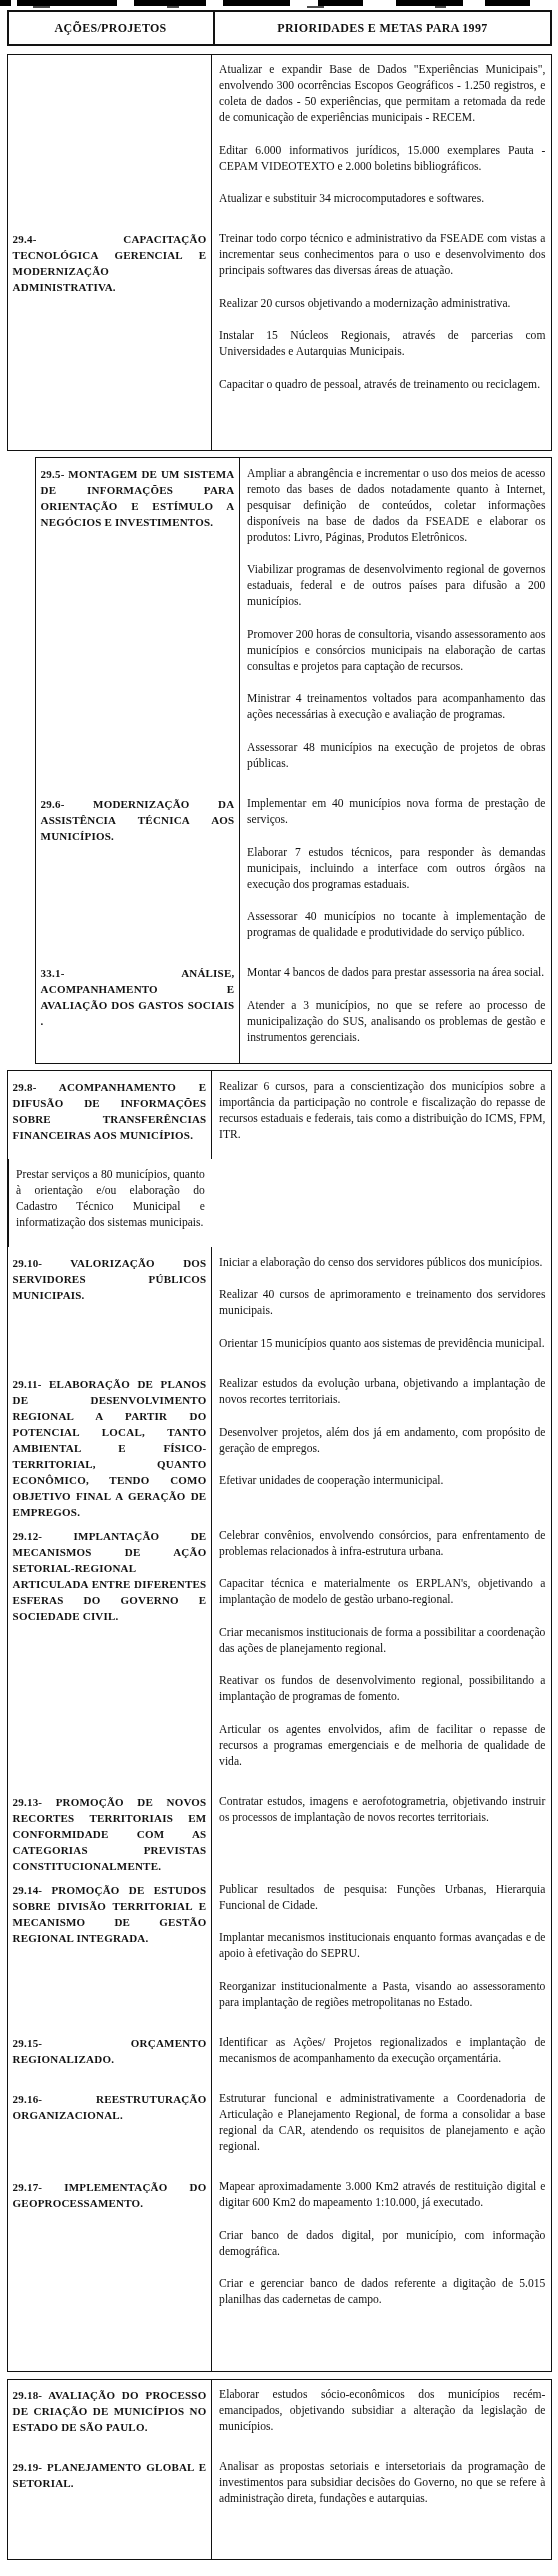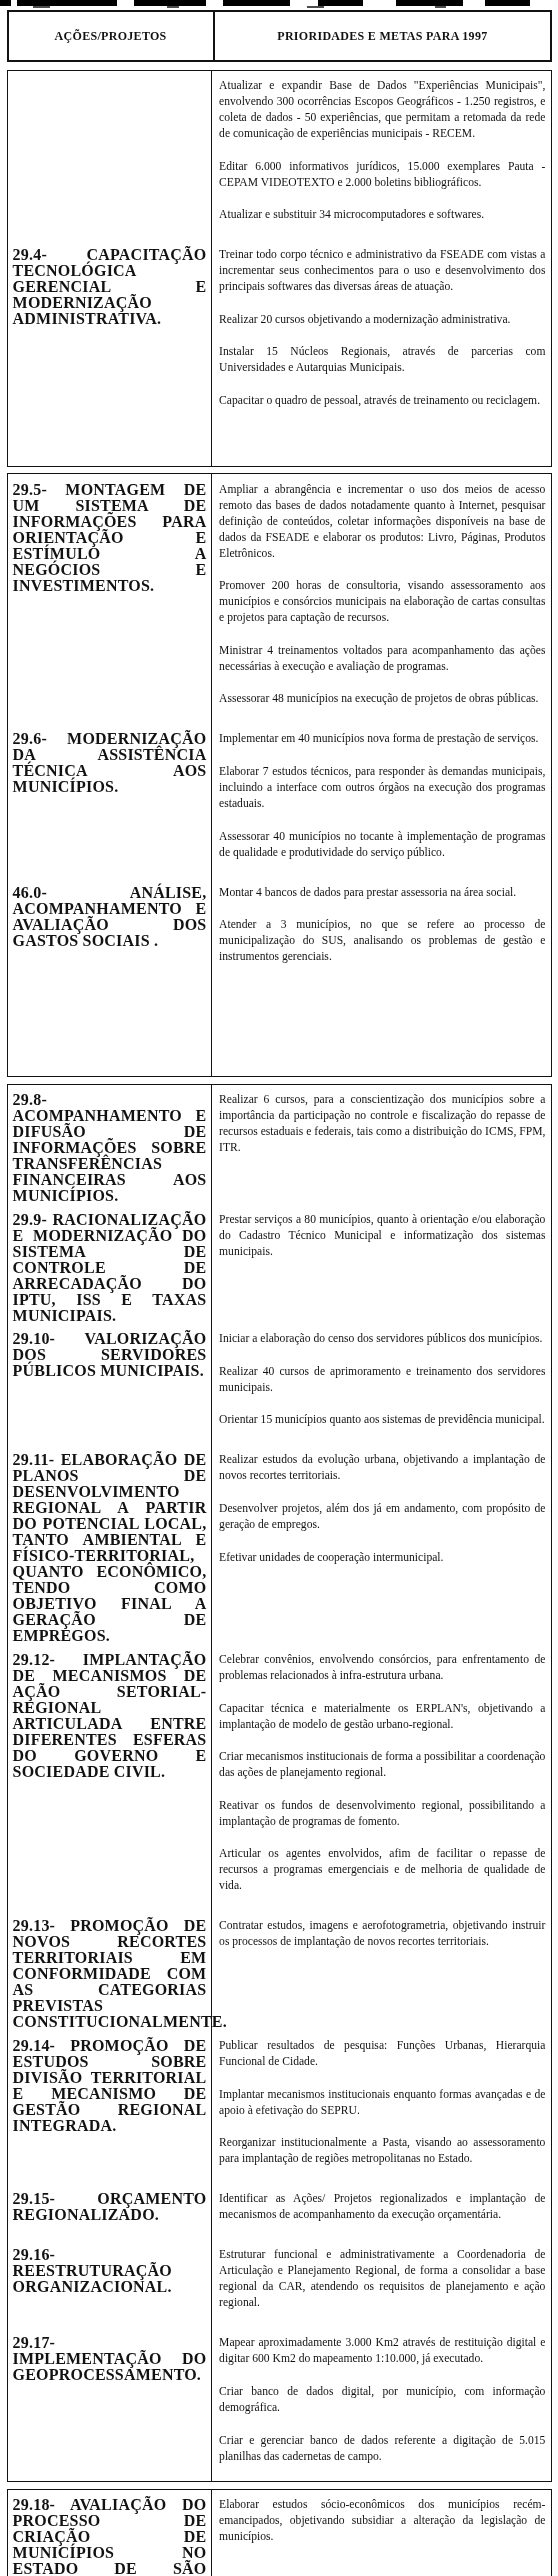--- a/index.html
+++ b/index.html
@@ -37,44 +37,44 @@
       transparent 58% 78%, #000 78% 80%, transparent 80% 100%);
     opacity:.7;
   }
   .sheet{ padding:10px 5.8px 0 6.6px; }
 
   
   .header-box{
     display:grid;
     grid-template-columns:204px 1fr;
     border:2.5px solid var(--ink);
-    height:52px;
+    height:36px;
     margin-bottom:7.5px;
   }
   .hcell{
     display:flex; align-items:center; justify-content:center;
     font-weight:bold; font-size:12px; letter-spacing:0.3px;
     text-align:center; padding:0 3.3px;
   }
   .hcell.right{ border-left:2.5px solid var(--ink);text-align:right; }
 
   
   .body-box{ border:1.7px solid var(--ink); margin-bottom:6.6px; background:var(--paper); }
   .box-0{ min-height:397px; }
-  .box-1{ min-height:604px; }
+  .box-1{ min-height:604px;margin-left:28px; }
   .box-2{ min-height:1302px; }
   .box-3{ min-height:181px; }
   .trow{ display:grid; grid-template-columns:203px 1fr; }
   .action-cell{ padding:7.5px 4.2px 0 5px; }
   .metas-cell{ border-left:1.7px solid var(--ink); padding:7.5px 5.8px 0 7.5px; }
   
   .body-box{ display:flex; flex-direction:column; }
   .trow:last-child{ flex:1; }
   .action-label{
-    font-weight:bold; font-size:16px; line-height:16px;
+    font-weight:bold; font-size:11px; line-height:16px;
     text-align:justify; letter-spacing:0.2px;
   }
   p.meta{
     font-size:11.6px; line-height:16px;
     text-align:justify;
     margin:0 0 16.6px 0;
   }
 </style>
 </head>
 <body>
@@ -111,58 +111,56 @@
             </div>
           </div>
         </section>
         <section class="body-box box-1">
           <div class="trow">
             <div class="cell action-cell">
               <div class="action-label">29.5- MONTAGEM DE UM SISTEMA DE INFORMAÇÕES PARA ORIENTAÇÃO E ESTÍMULO A NEGÓCIOS E INVESTIMENTOS.</div>
             </div>
             <div class="cell metas-cell">
               <p class="meta">Ampliar a abrangência e incrementar o uso dos meios de acesso remoto das bases de dados notadamente quanto à Internet, pesquisar definição de conteúdos, coletar informações disponíveis na base de dados da FSEADE e elaborar os produtos: Livro, Páginas, Produtos Eletrônicos.</p>
+              <p class="meta">Viabilizar programas de desenvolvimento regional de governos estaduais, federal e de outros países para difusão a 200 municípios.</p>
               <p class="meta">Promover 200 horas de consultoria, visando assessoramento aos municípios e consórcios municipais na elaboração de cartas consultas e projetos para captação de recursos.</p>
               <p class="meta">Ministrar 4 treinamentos voltados para acompanhamento das ações necessárias à execução e avaliação de programas.</p>
               <p class="meta">Assessorar 48 municípios na execução de projetos de obras públicas.</p>
             </div>
           </div>
           <div class="trow">
             <div class="cell action-cell">
               <div class="action-label">29.6- MODERNIZAÇÃO DA ASSISTÊNCIA TÉCNICA AOS MUNICÍPIOS.</div>
             </div>
             <div class="cell metas-cell">
               <p class="meta">Implementar em 40 municípios nova forma de prestação de serviços.</p>
               <p class="meta">Elaborar 7 estudos técnicos, para responder às demandas municipais, incluindo a interface com outros órgãos na execução dos programas estaduais.</p>
               <p class="meta">Assessorar 40 municípios no tocante à implementação de programas de qualidade e produtividade do serviço público.</p>
             </div>
           </div>
           <div class="trow">
             <div class="cell action-cell">
-              <div class="action-label">46.0- ANÁLISE, ACOMPANHAMENTO E AVALIAÇÃO DOS GASTOS SOCIAIS .</div>
+              <div class="action-label">33.1- ANÁLISE, ACOMPANHAMENTO E AVALIAÇÃO DOS GASTOS SOCIAIS .</div>
             </div>
             <div class="cell metas-cell">
               <p class="meta">Montar 4 bancos de dados para prestar assessoria na área social.</p>
               <p class="meta">Atender a 3 municípios, no que se refere ao processo de municipalização do SUS, analisando os problemas de gestão e instrumentos gerenciais.</p>
             </div>
           </div>
         </section>
         <section class="body-box box-2">
           <div class="trow">
             <div class="cell action-cell">
               <div class="action-label">29.8- ACOMPANHAMENTO E DIFUSÃO DE INFORMAÇÕES SOBRE TRANSFERÊNCIAS FINANCEIRAS AOS MUNICÍPIOS.</div>
             </div>
             <div class="cell metas-cell">
               <p class="meta">Realizar 6 cursos, para a conscientização dos municípios sobre a importância da participação no controle e fiscalização do repasse de recursos estaduais e federais, tais como a distribuição do ICMS, FPM, ITR.</p>
             </div>
           </div>
           <div class="trow">
-            <div class="cell action-cell">
-              <div class="action-label">29.9- RACIONALIZAÇÃO E MODERNIZAÇÃO DO SISTEMA DE CONTROLE DE ARRECADAÇÃO DO IPTU, ISS E TAXAS MUNICIPAIS.</div>
-            </div>
             <div class="cell metas-cell">
               <p class="meta">Prestar serviços a 80 municípios, quanto à orientação e/ou elaboração do Cadastro Técnico Municipal e informatização dos sistemas municipais.</p>
             </div>
           </div>
           <div class="trow">
             <div class="cell action-cell">
               <div class="action-label">29.10- VALORIZAÇÃO DOS SERVIDORES PÚBLICOS MUNICIPAIS.</div>
             </div>
             <div class="cell metas-cell">
               <p class="meta">Iniciar a elaboração do censo dos servidores públicos dos municípios.</p>

